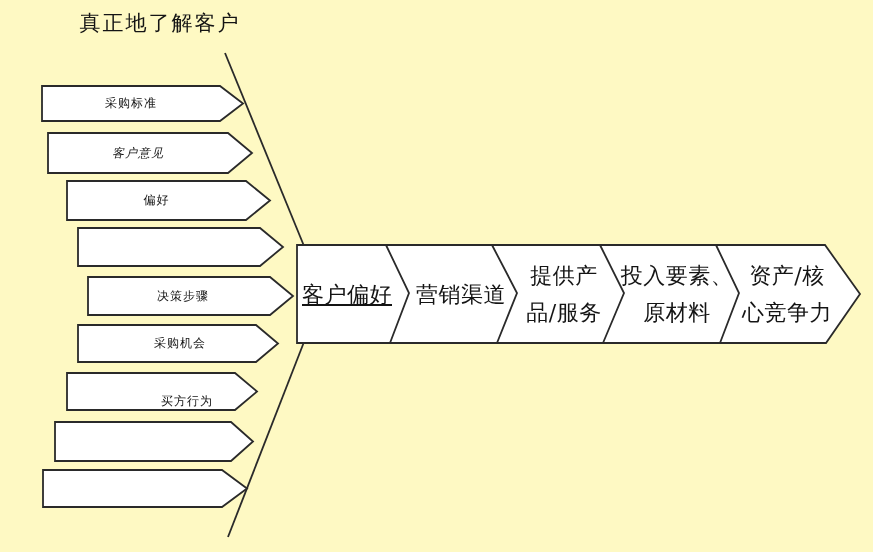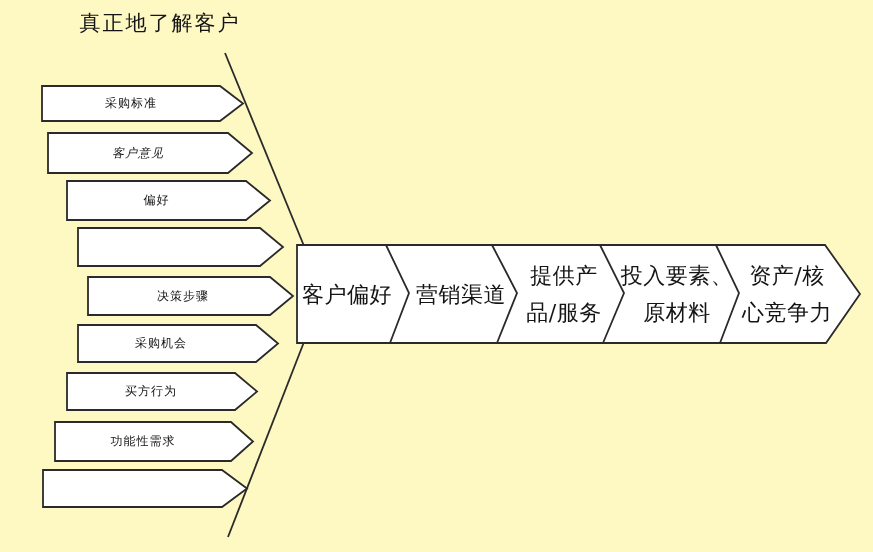--- a/index.html
+++ b/index.html
@@ -58,25 +58,24 @@
       <polyline fill="none" points="716,245 739,293 720,343"></polyline>
     </g>
   </svg>
 
   <div class="title">真正地了解客户</div>
 
   <div class="label larr" style="left:42px;  top:86px;  width:178px; height:35px;">采购标准</div>
   <div class="label larr" style="left:48px;  top:133px; width:180px; height:40px;font-style:italic;">客户意见</div>
   <div class="label larr" style="left:67px;  top:181px; width:179px; height:39px;">偏好</div>
   <div class="label larr" style="left:92px;  top:277px; width:182px; height:38px;">决策步骤</div>
-  <div class="label larr" style="left:72px;  top:325px; width:178px; height:37px;">采购机会</div>
-  <div class="label larr" style="left:67px;  top:373px; width:168px; height:37px;">买方行为</div>
-  <div class="label larr" style="left:55px;  top:422px; width:176px; height:39px;">功能性需求</div>
+  <div class="label larr" style="left:91px;  top:325px; width:178px; height:37px;">采购机会</div>
+  <div class="label larr" style="left:67px;  top:383px; width:168px; height:37px;padding-left:36px;">买方行为</div>
 
-  <div class="label seg" style="left:297px; top:245px; width:100px; height:98px;">客户偏好</div>
+  <div class="label seg" style="left:297px; top:245px; width:100px; height:98px;text-decoration:underline;">客户偏好</div>
   <div class="label seg" style="left:408px; top:245px; width:106px; height:98px;">营销渠道</div>
   <div class="label seg" style="left:514px; top:245px; width:100px; height:98px;">提供产
 品/服务</div>
   <div class="label seg" style="left:620px; top:245px; width:114px; height:98px;">投入要素、
 原材料</div>
   <div class="label seg" style="left:736px; top:245px; width:102px; height:98px;">资产/核
 心竞争力</div>
 
 </div>
 

